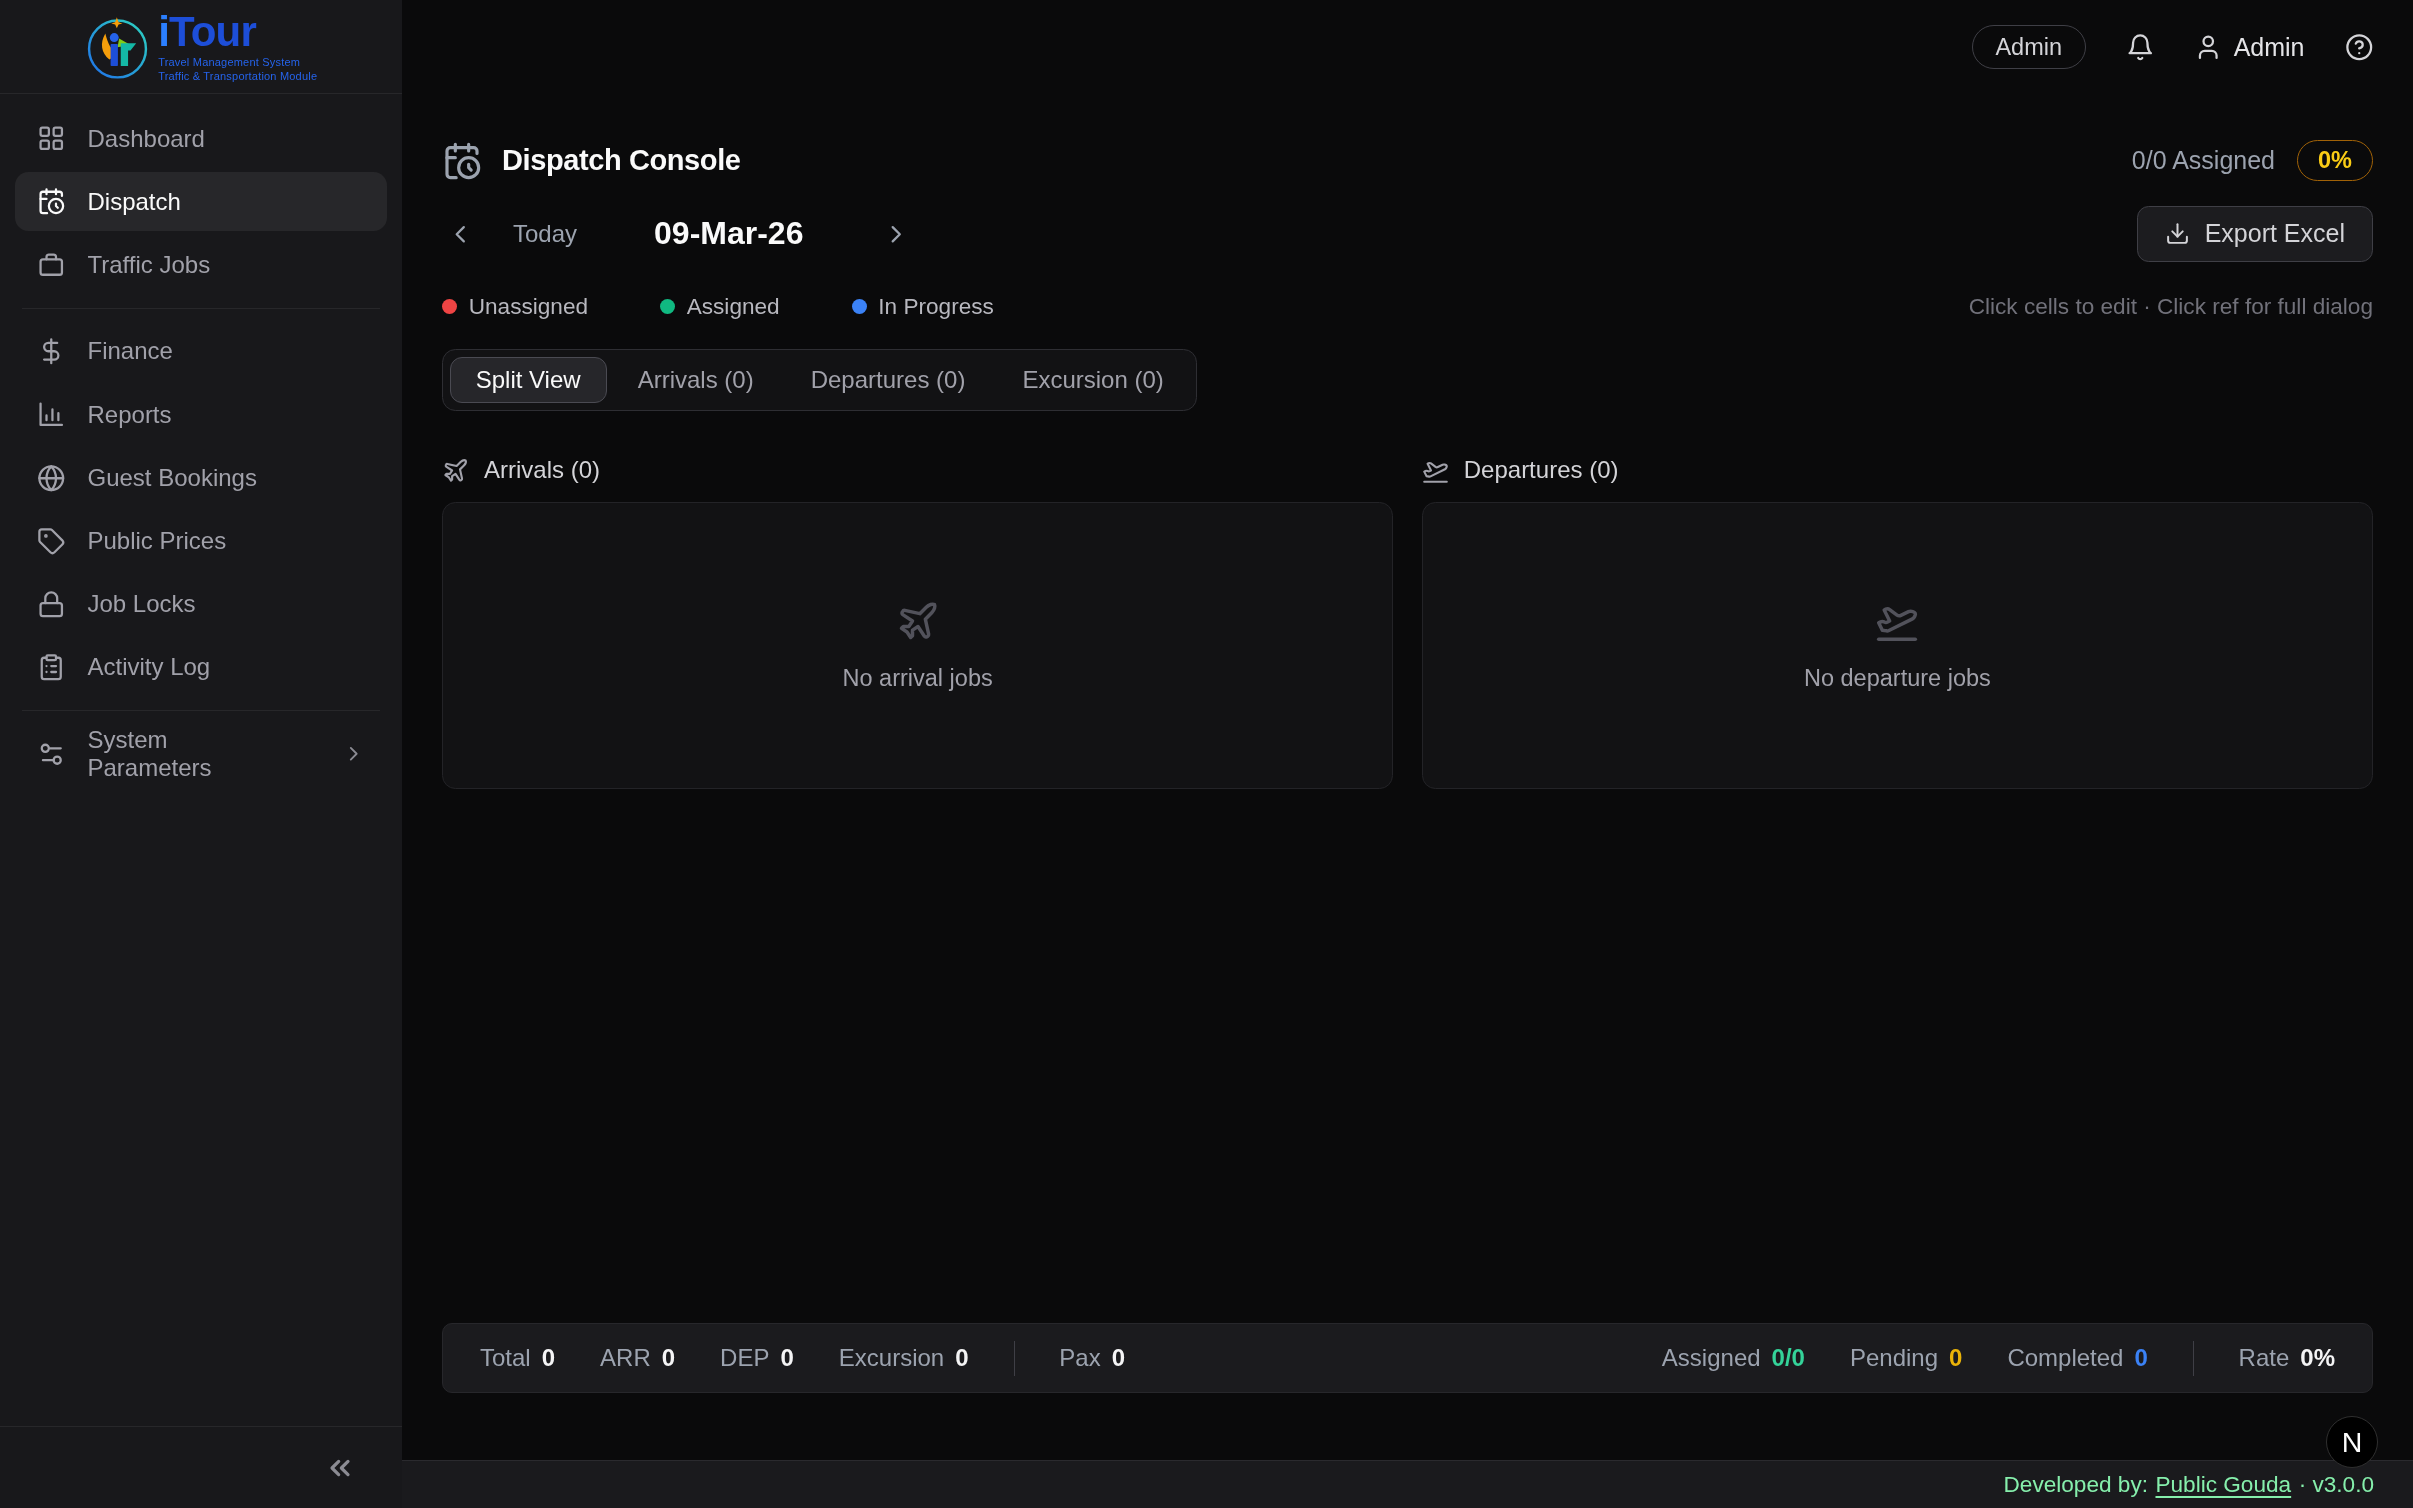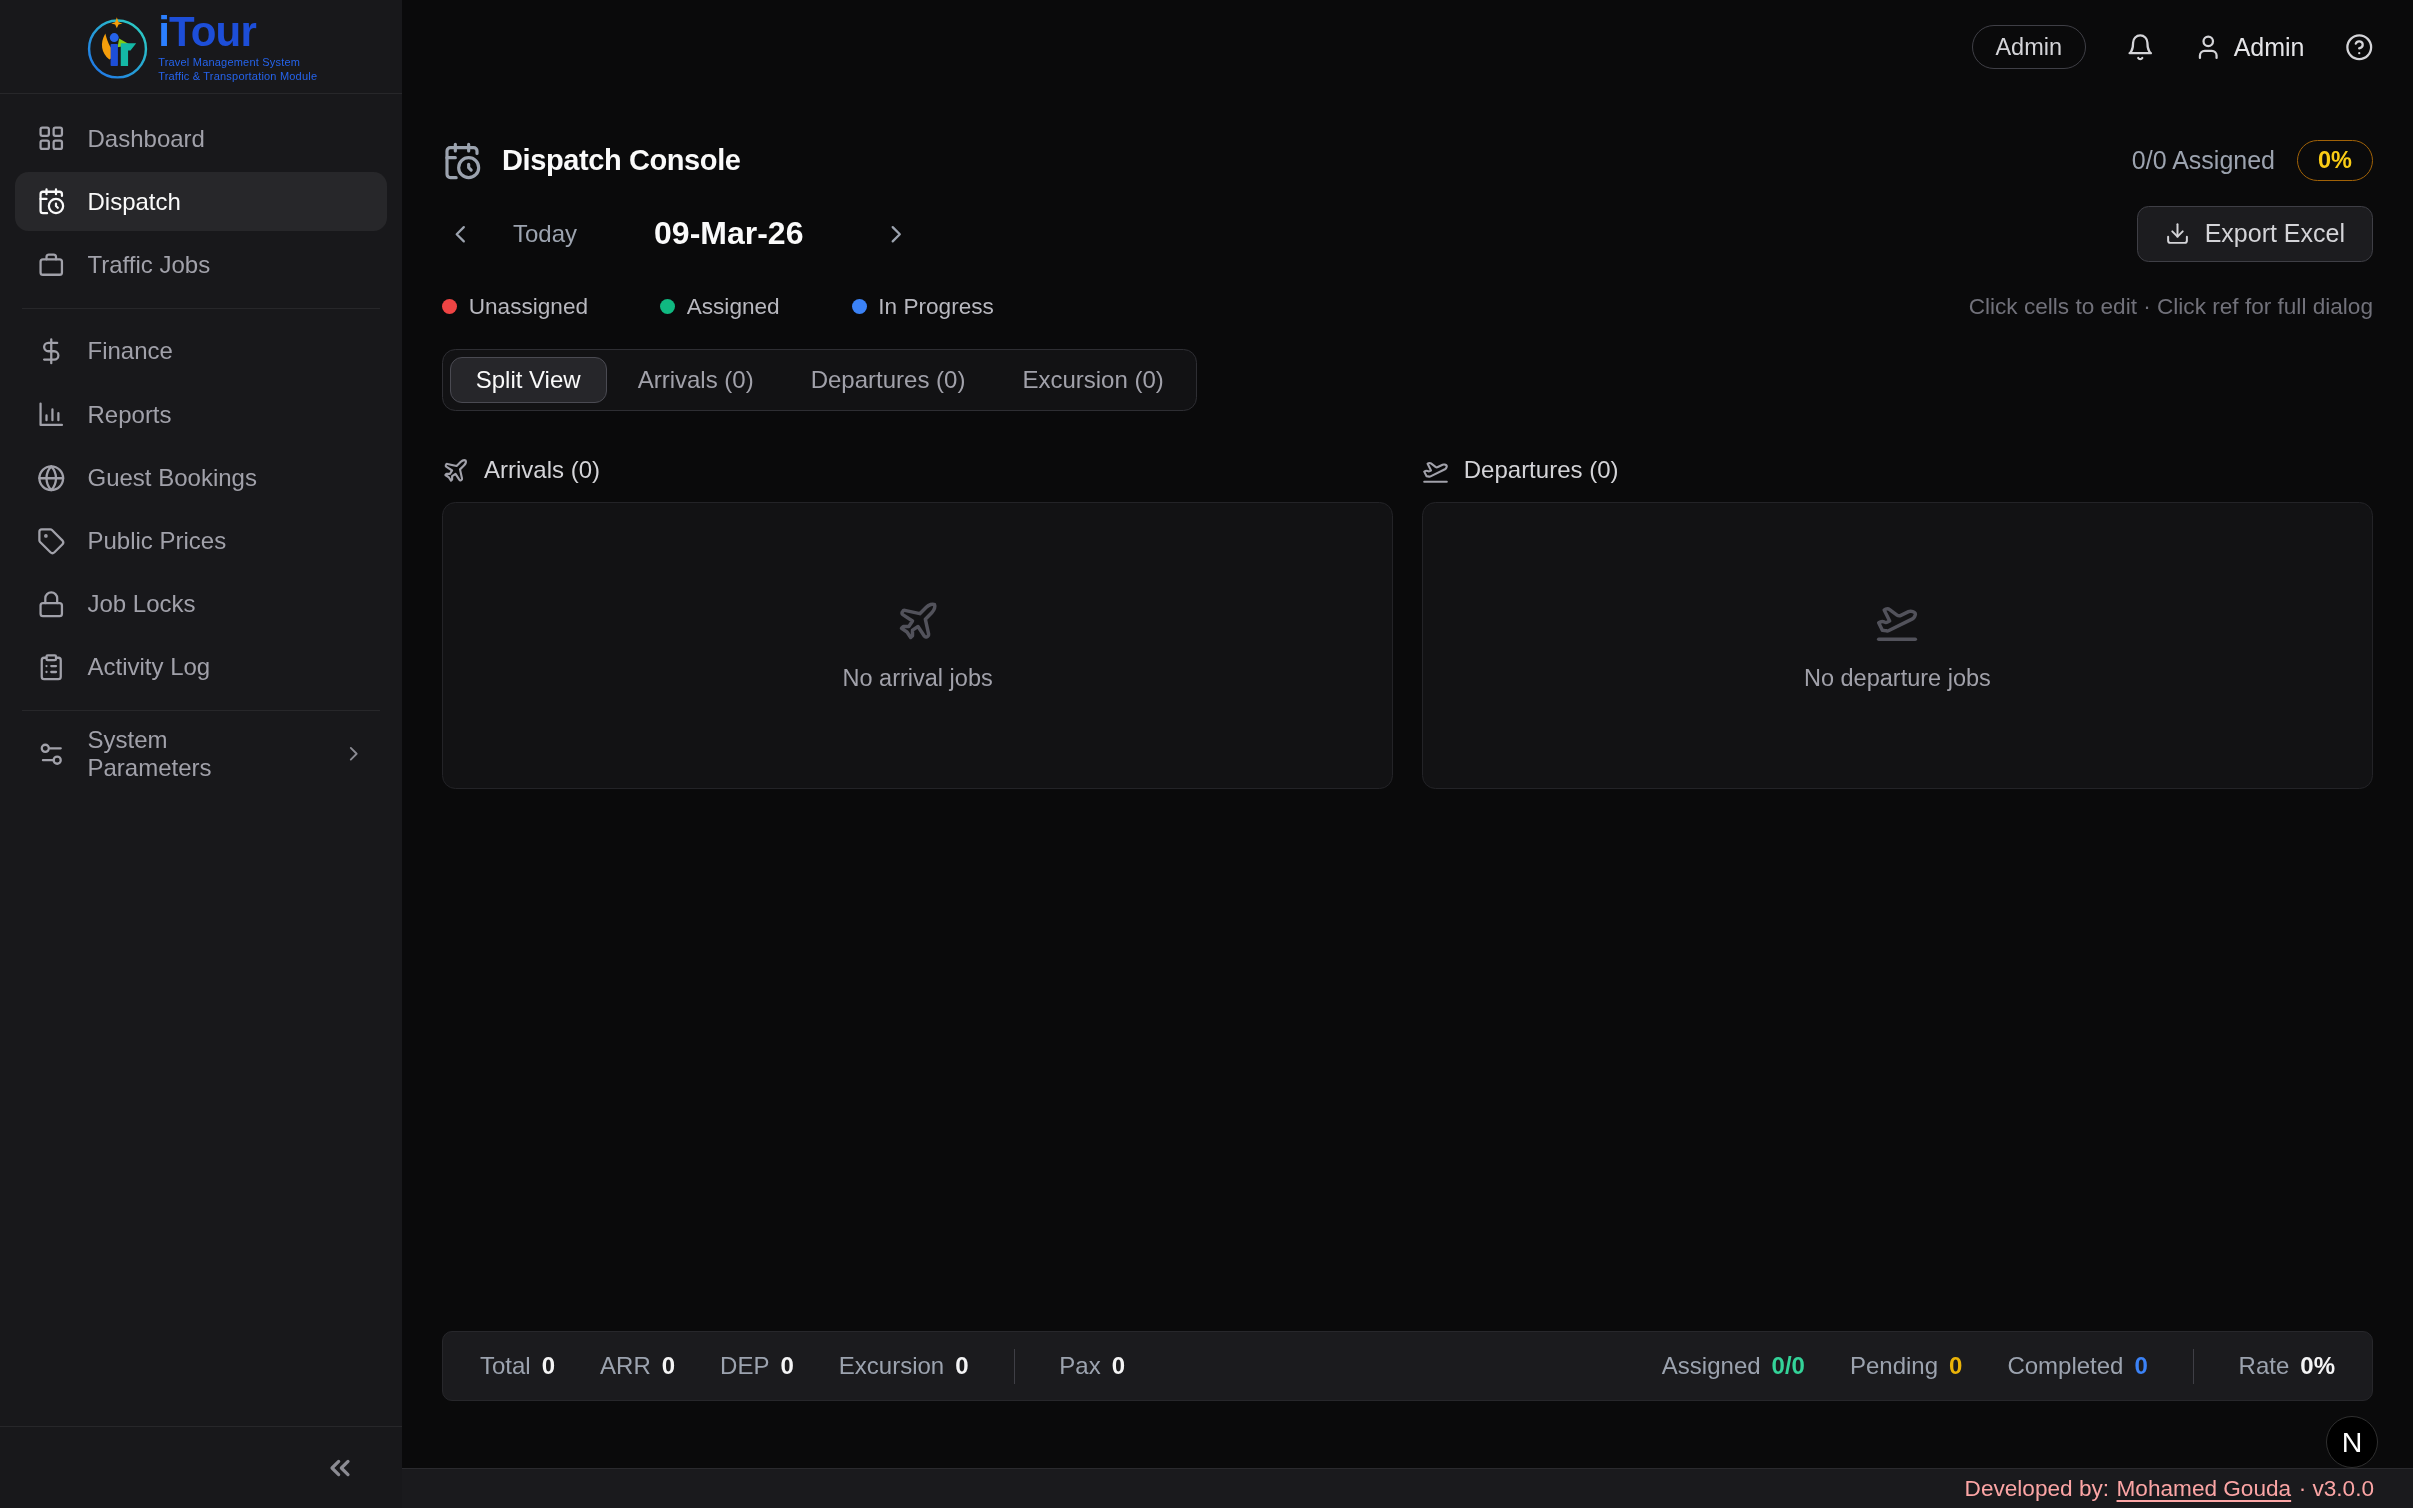--- a/index.html
+++ b/index.html
@@ -73,21 +73,21 @@
   .panel-box { margin-top:15px; height:287px; border:0.8px solid #232327; background:#121214; border-radius:13.4px; display:flex; flex-direction:column; align-items:center; justify-content:center; gap:22px; }
   .empty-icn { width:44px; height:44px; color:#52525b; }
   .empty-text { font-size:23.5px; color:#a1a1aa; }
 
   .stats-bar { margin-top:auto; margin-bottom:67px; height:70px; background:#1b1b1e; border:0.8px solid #27272b; border-radius:10px; display:flex; align-items:center; justify-content:space-between; padding:0 37px; flex-shrink:0; }
   .stats-group { display:flex; align-items:center; gap:45px; }
   .stat { font-size:24px; color:#9ca3af; display:flex; gap:11px; align-items:center; white-space:nowrap; }
   .stat b { color:#f4f4f5; font-weight:700; }
   .vdiv { width:0.8px; height:35px; background:#3f3f46; }
 
-  .footer { height:40px; background:#1a1a1d; border-top:0.8px solid #2a2a2e; display:flex; align-items:center; justify-content:flex-end; gap:7.5px; padding-right:39px; font-size:22.6px; color:#fca5a5; flex-shrink:0; }
+  .footer { height:48px; background:#1a1a1d; border-top:0.8px solid #2a2a2e; display:flex; align-items:center; justify-content:flex-end; gap:7.5px; padding-right:39px; font-size:22.6px; color:#86efac; flex-shrink:0; }
   .footer .dev-link { text-decoration:underline; text-underline-offset:4.2px; cursor:pointer; }
 
   .n-badge { position:absolute; right:35px; bottom:40px; width:52px; height:52px; border-radius:50%; background:#000; border:1.7px solid #2f2f2f; display:flex; align-items:center; justify-content:center; font-size:28.5px; color:#fff; font-weight:400; cursor:pointer; }
 
   svg { display:block; width:100%; height:100%; }
   .stroke-icn { fill:none; stroke:currentColor; stroke-width:1.9; stroke-linecap:round; stroke-linejoin:round; }
 </style>
 </head>
 <body>
 
@@ -434,21 +434,21 @@
               <span>Rate</span>
               <b>0%</b>
             </span>
         </div>
       </div>
 
     </div>
 
     <div class="footer">
       <span>Developed by:</span>
-      <span class="dev-link">Mohamed Gouda</span>
+      <span class="dev-link">Public Gouda</span>
       <span>· v3.0.0</span>
     </div>
 
     <div class="n-badge">N</div>
 
   </main>
 </div>
 
 
 </body></html>

